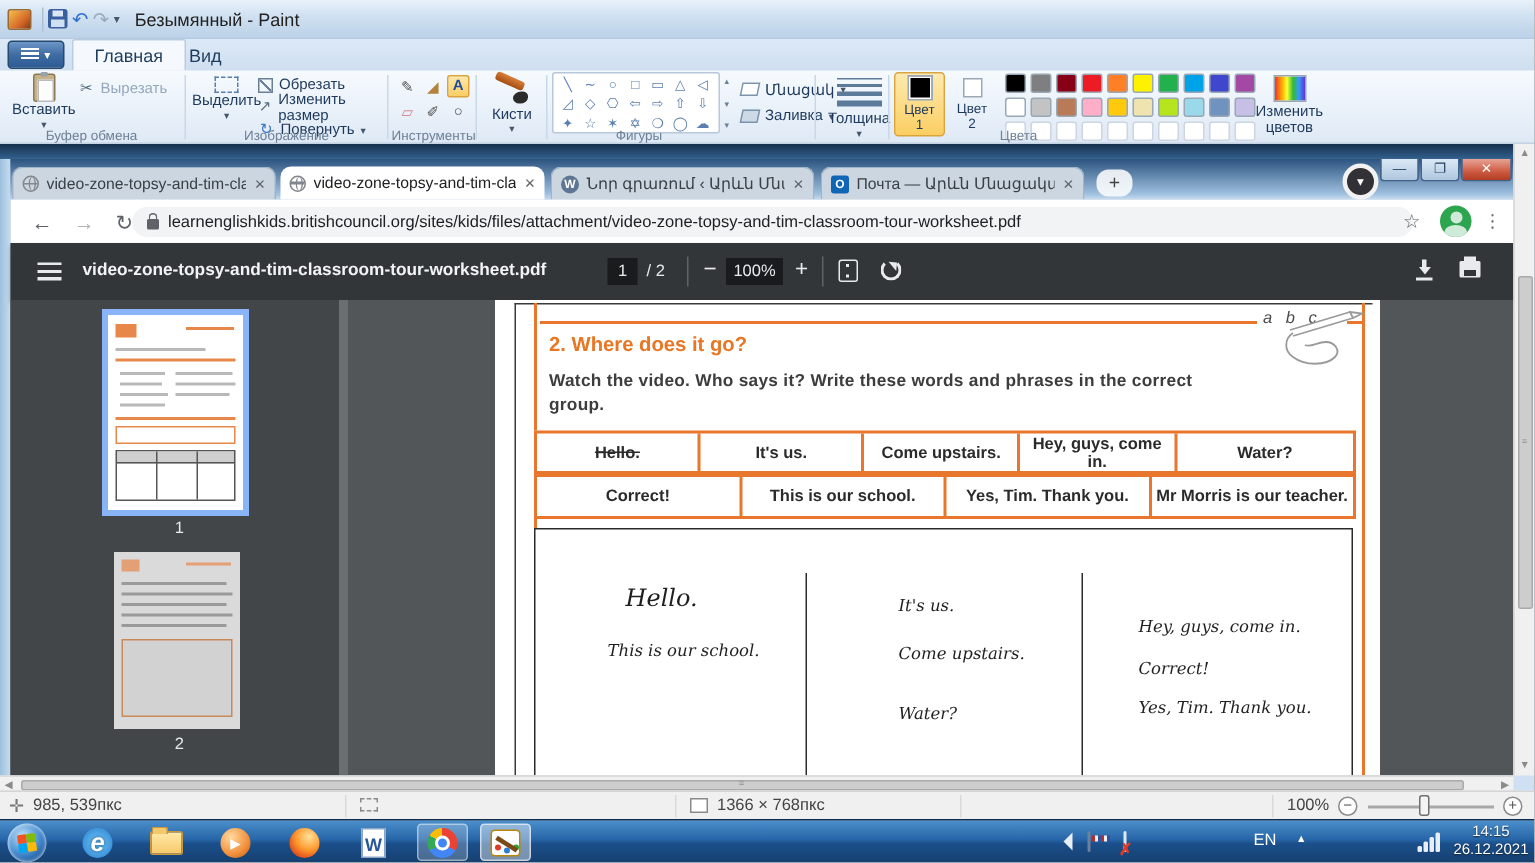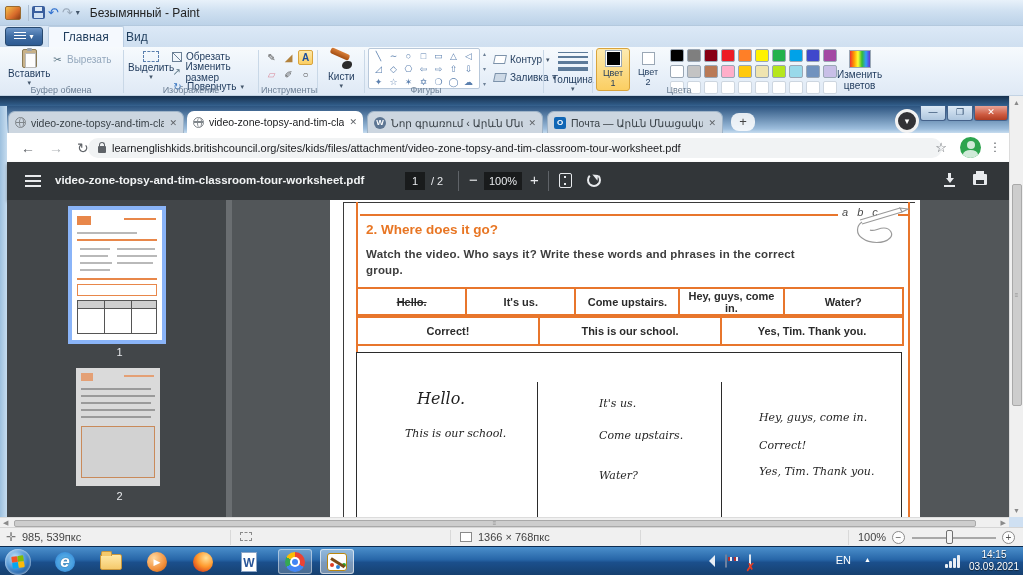--- a/index.html
+++ b/index.html
@@ -344,21 +344,21 @@
         <span class="shape-g">◯</span>
         <span class="shape-g">☁</span>
       </div>
       <div class="shape-scroll" style="position:absolute;left:116px;top:1px;">
         <span>▴</span>
         <span>▾</span>
         <span>▾</span>
       </div>
       <div class="rb-small" style="position:absolute;left:128px;top:6px;">
         <span class="ol-ic"></span>
-        <span>Контур</span>
+        <span>Մնացակ</span>
         <span style="font-size:7px;color:#44576b;">▾</span>
       </div>
       <div class="rb-small" style="position:absolute;left:128px;top:24px;">
         <span class="fill-ic"></span>
         <span>Заливка</span>
         <span style="font-size:7px;color:#44576b;">▾</span>
       </div>
       <div class="grp-label" style="width:120px;">Фигуры</div>
     </div>
     <span class="grp-sep" style="left:543px;"></span>
@@ -561,20 +561,21 @@
             <span class="wcell" style="flex:20 0 0;">It's us.</span>
             <span class="wcell" style="flex:19 0 0;">Come upstairs.</span>
             <span class="wcell" style="flex:19 0 0;">Hey, guys, come in.</span>
             <span class="wcell" style="flex:22 0 0;">Water?</span>
           </div>
 
           <div class="wrow" style="left:26px;top:116px;width:548px;height:30px;">
             <span class="wcell" style="flex:1 0 0;">Correct!</span>
             <span class="wcell" style="flex:1 0 0;">This is our school.</span>
             <span class="wcell" style="flex:1 0 0;">Yes, Tim. Thank you.</span>
+            <span class="wcell" style="flex:1 0 0;">Mr Morris is our teacher.</span>
           </div>
 
           <div class="atable" style="left:26px;top:152px;width:546px;height:165px;">
             <div class="acol-sep" style="left:180px;"></div>
             <div class="acol-sep" style="left:364px;"></div>
             <span class="ans big" style="left:60px;top:36px;">Hello.</span>
             <span class="ans" style="left:48px;top:74px;">This is our school.</span>
             <span class="ans" style="left:242px;top:44px;">It's us.</span>
             <span class="ans" style="left:242px;top:76px;">Come upstairs.</span>
             <span class="ans" style="left:242px;top:116px;">Water?</span>
@@ -661,18 +662,18 @@
       <span class="tray-item kbd-ic" style="right:108px;"></span>
       <span class="tray-item net-x" style="right:86px;"><span class="x">✗</span></span>
       <span class="tray-item bars" style="right:62px;top:8px;width:16px;height:13px;position:absolute;">
         <i style="left:0;height:4px;"></i>
           <i style="left:4px;height:7px;"></i>
           <i style="left:8px;height:10px;"></i>
           <i style="left:12px;height:13px;"></i>
       </span>
       <span class="clock">
         <span>14:15</span><br>
-        <span>03.09.2021</span>
+        <span>26.12.2021</span>
       </span>
     </div>
   </div>
 
 </div>
 
 </body></html>

